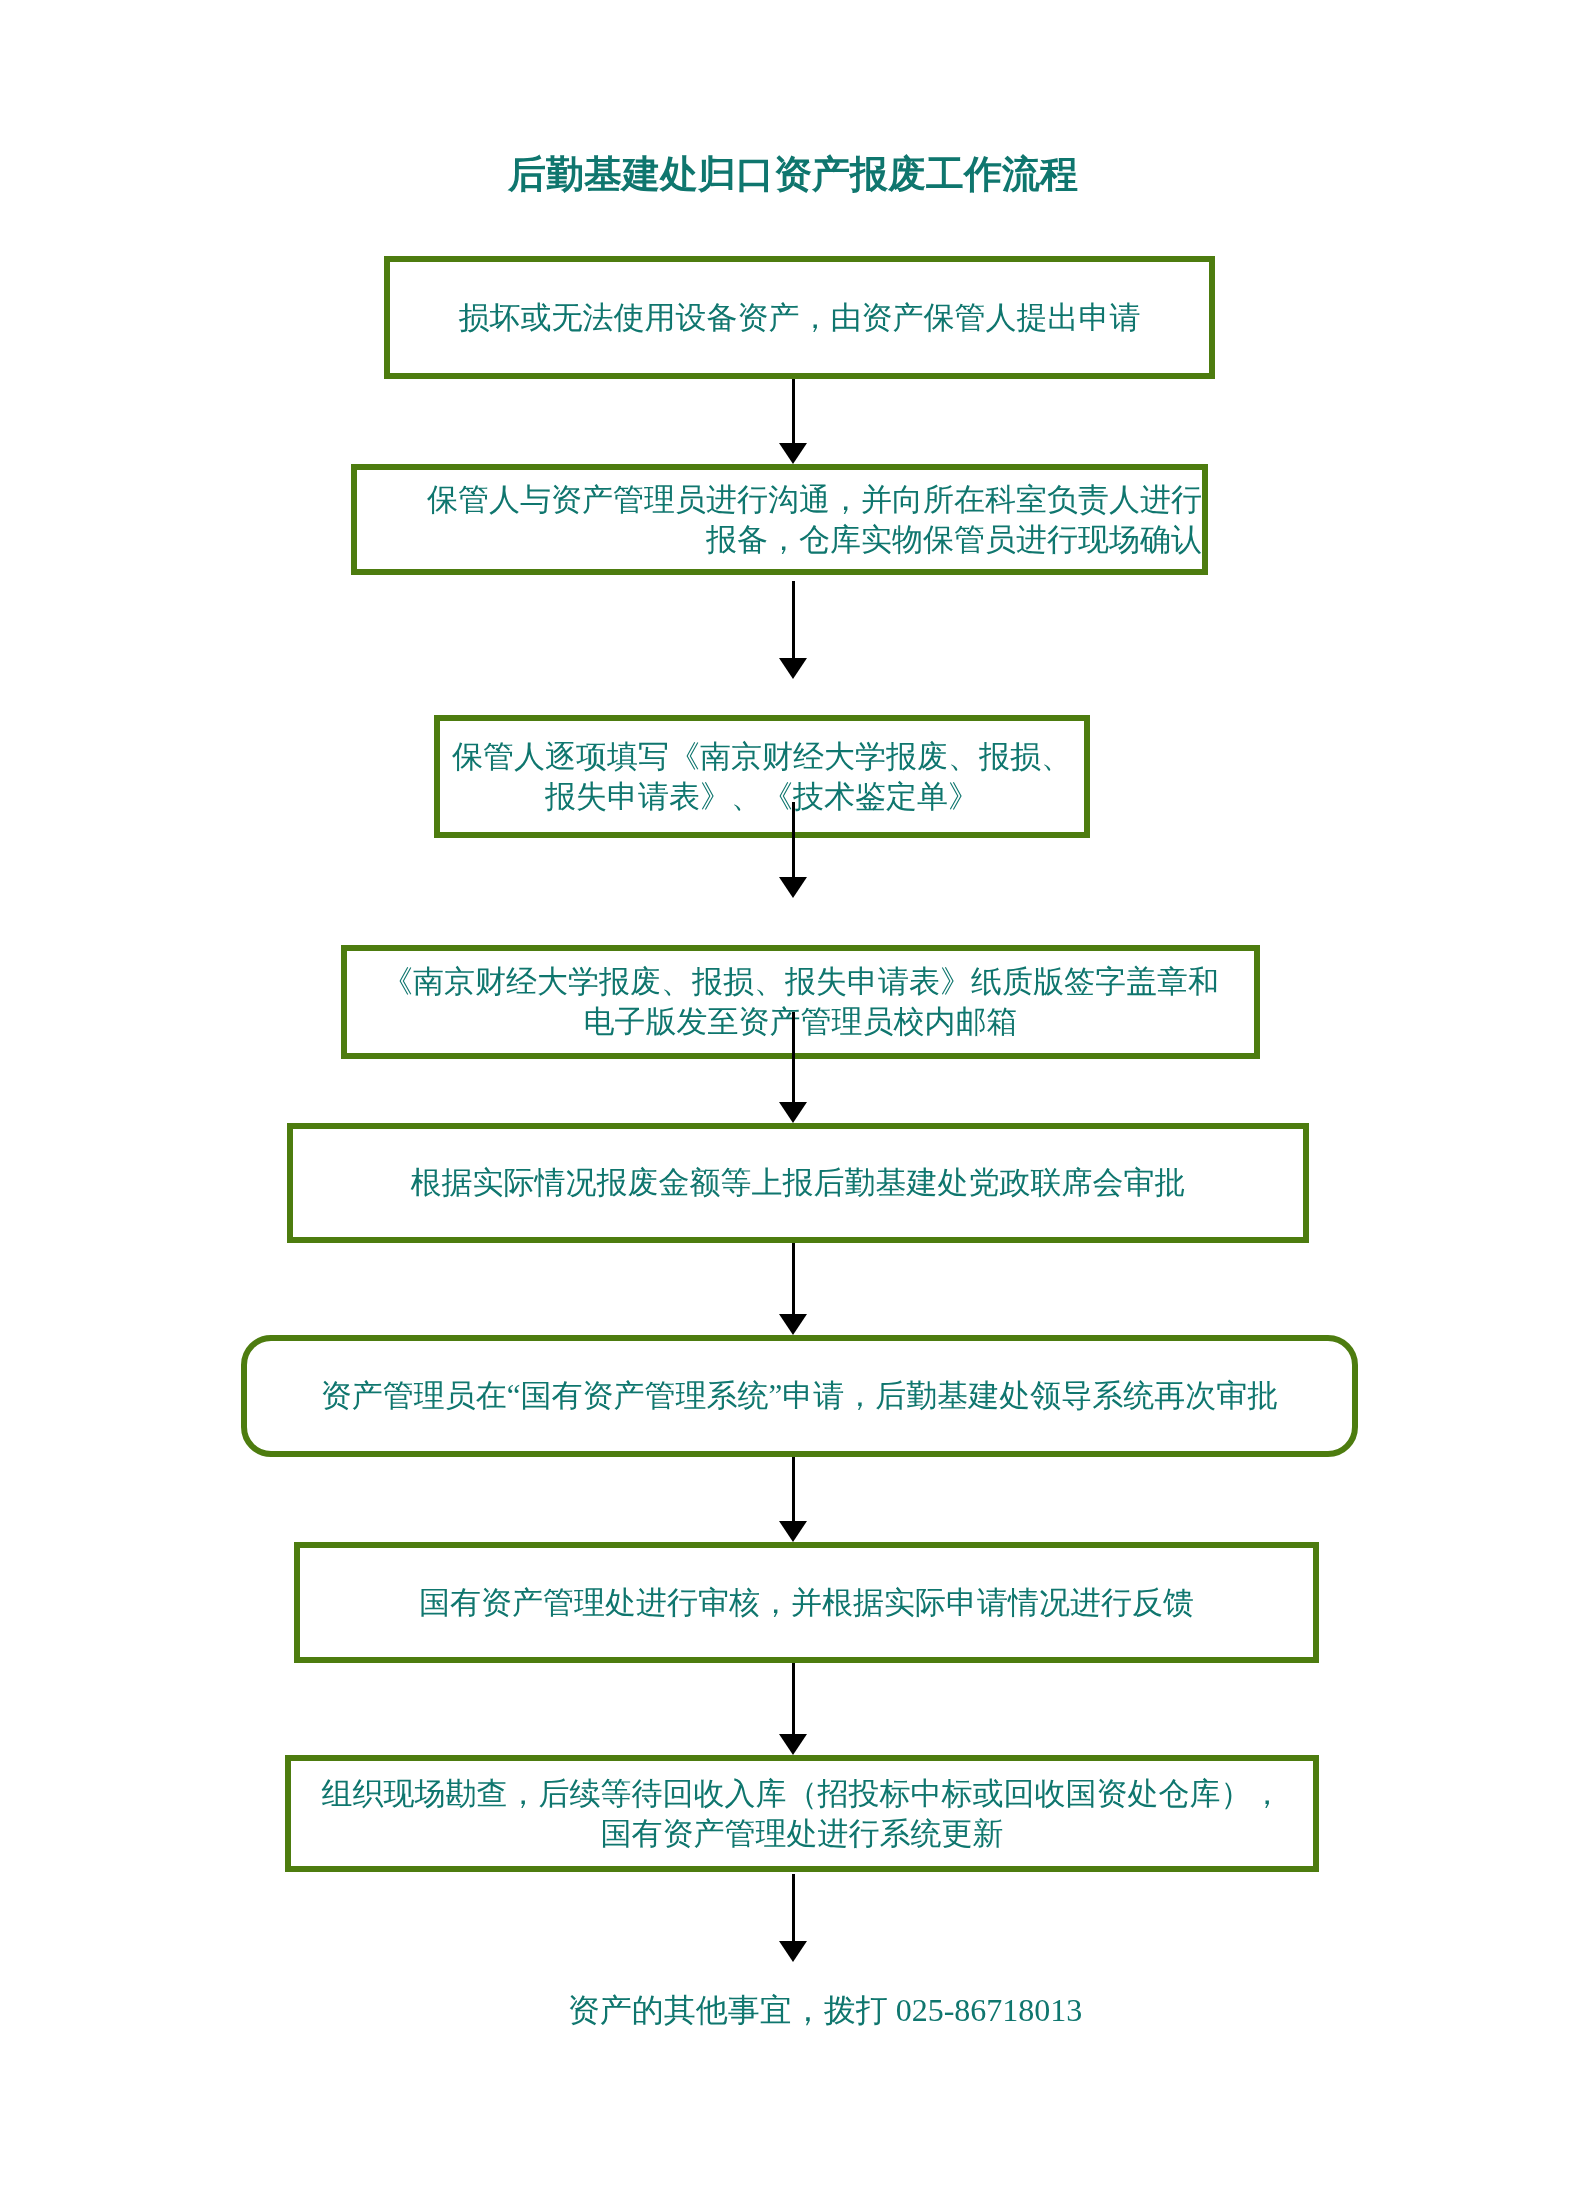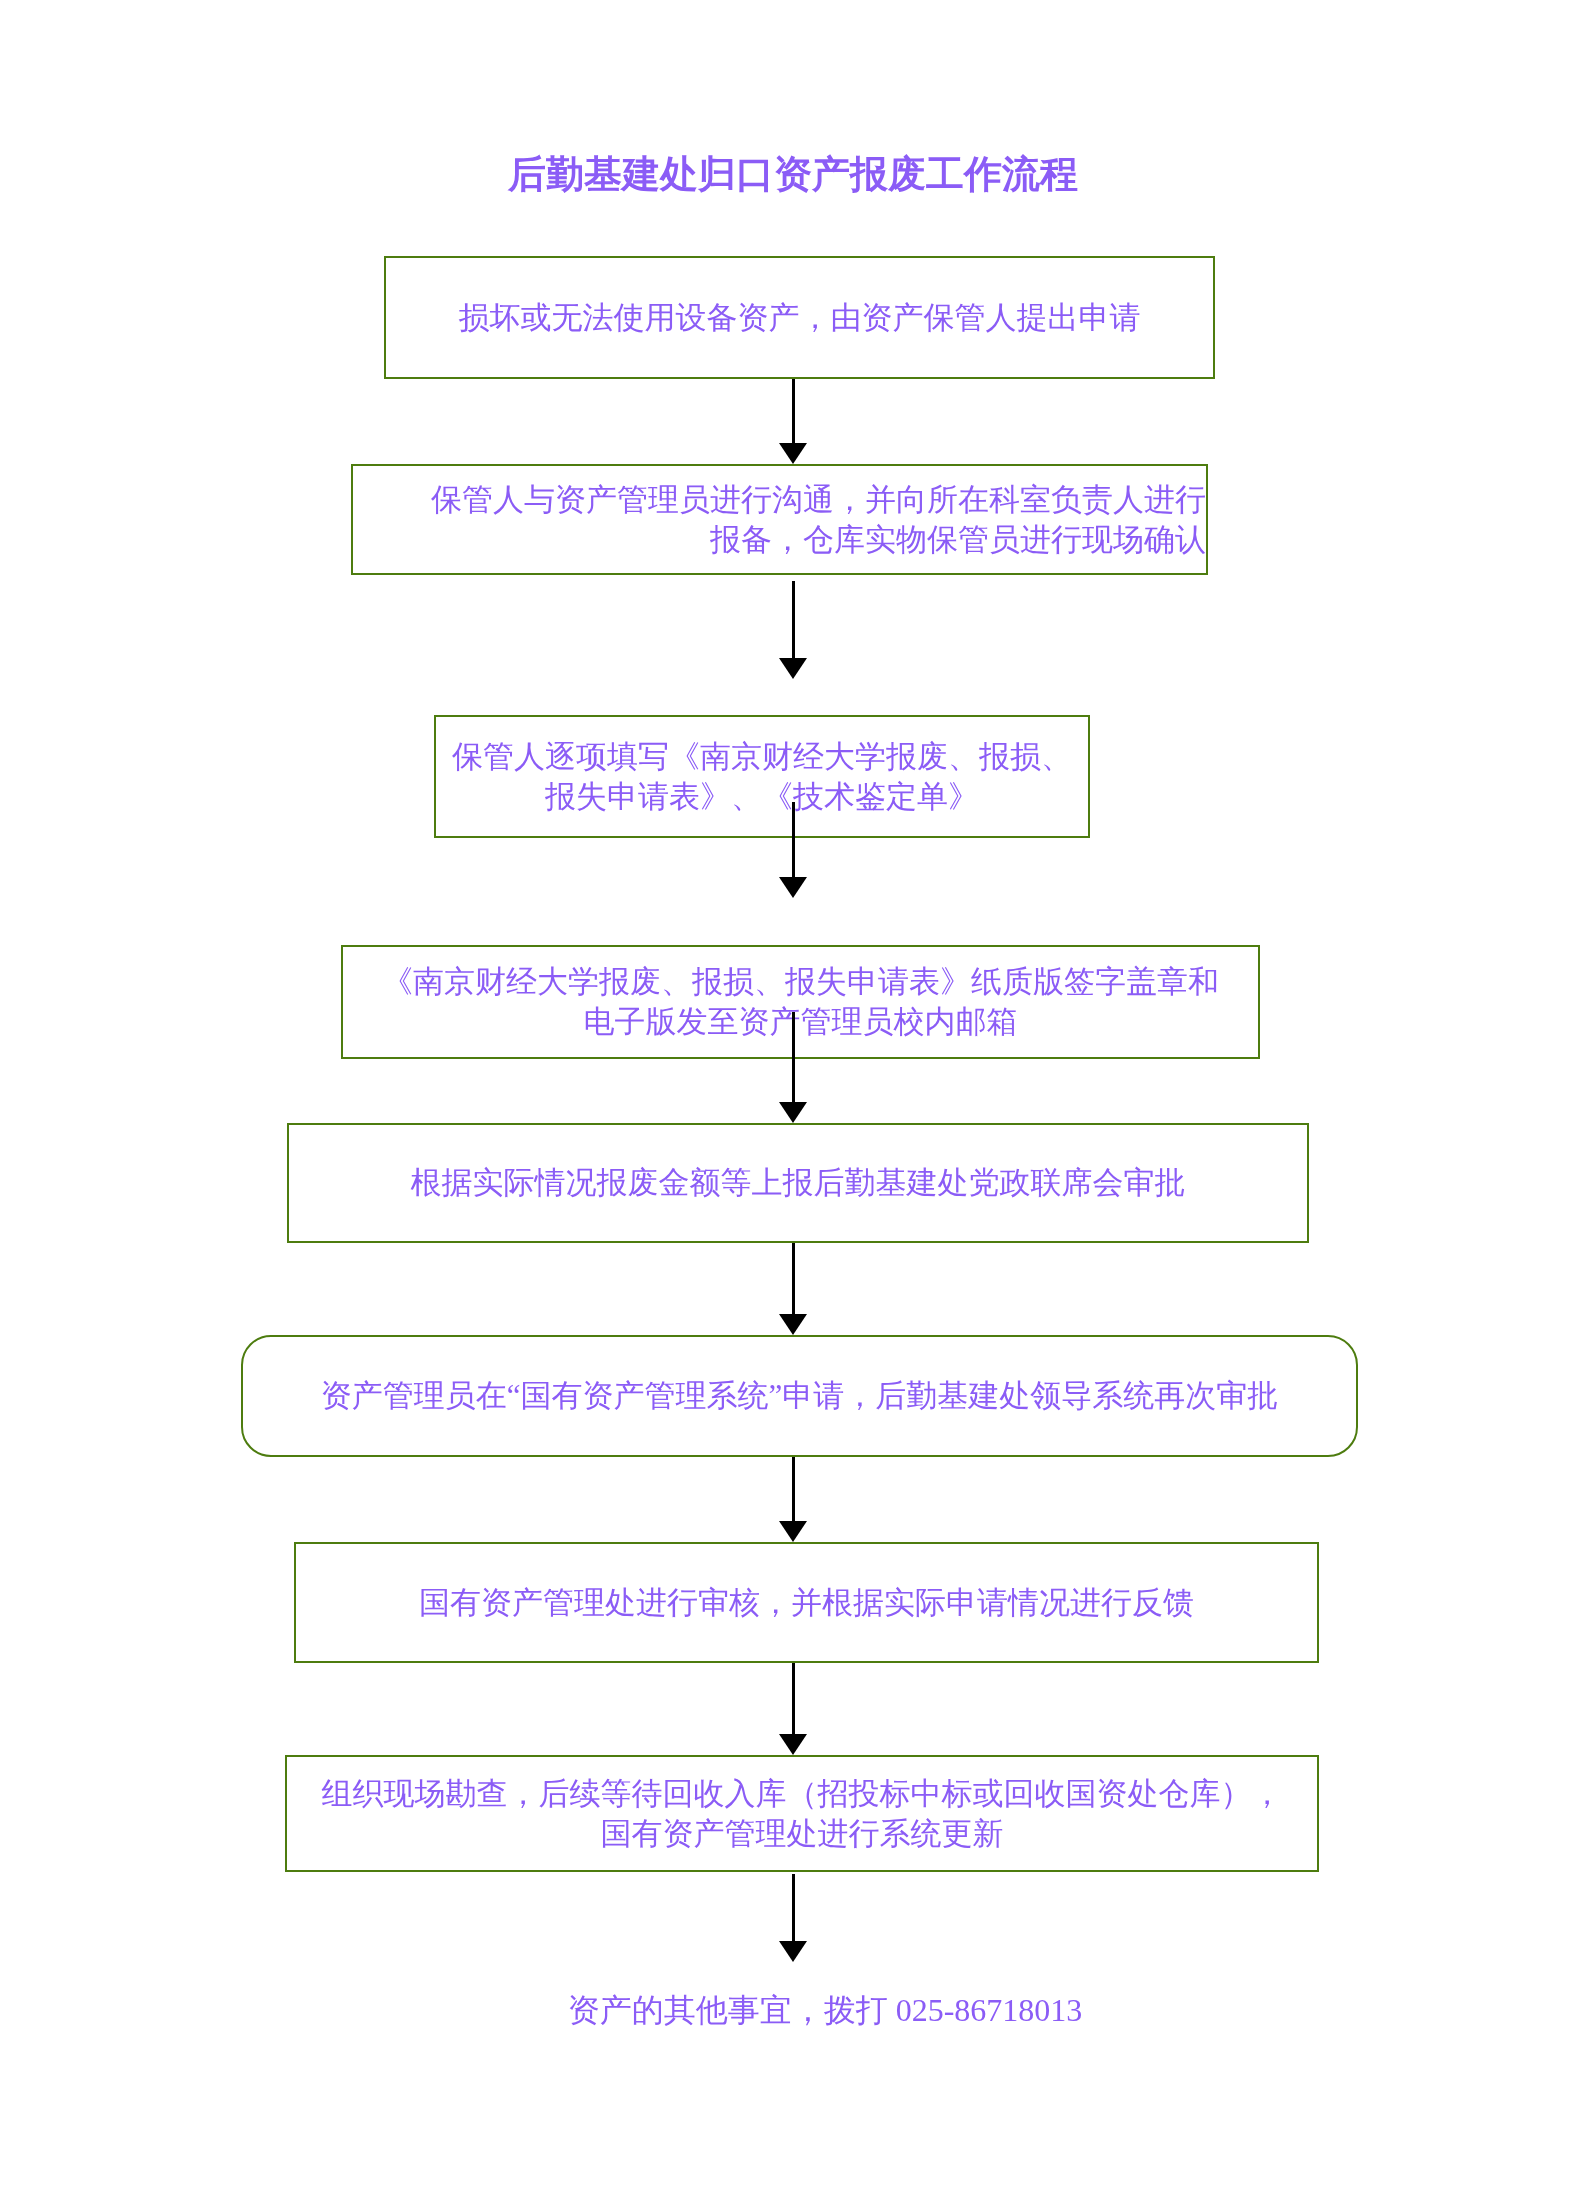--- a/index.html
+++ b/index.html
@@ -6,38 +6,38 @@
     margin: 0;
     padding: 0;
     background: #ffffff;
   }
   .page {
     position: relative;
     width: 1586px;
     height: 2185px;
     background: #ffffff;
     font-family: "Liberation Serif", "DejaVu Serif", serif;
-    color: #8b5cf6;
+    color: #0f766e;
     overflow: hidden;
   }
   .doc-title {
     position: absolute;
     top: 150px;
     left: 0;
     width: 100%;
     text-align: center;
     font-size: 38px;
     line-height: 48px;
     font-weight: bold;
     letter-spacing: 0px;
   }
   .flow-box {
     position: absolute;
     box-sizing: border-box;
-    border: 2px solid #4d7c0f;
+    border: 6px solid #4d7c0f;
     background: #ffffff;
     display: flex;
     flex-direction: column;
     justify-content: center;
     align-items: center;
     text-align: center;
     font-size: 31px;
     line-height: 40px;
   }
   .flow-box .line {

